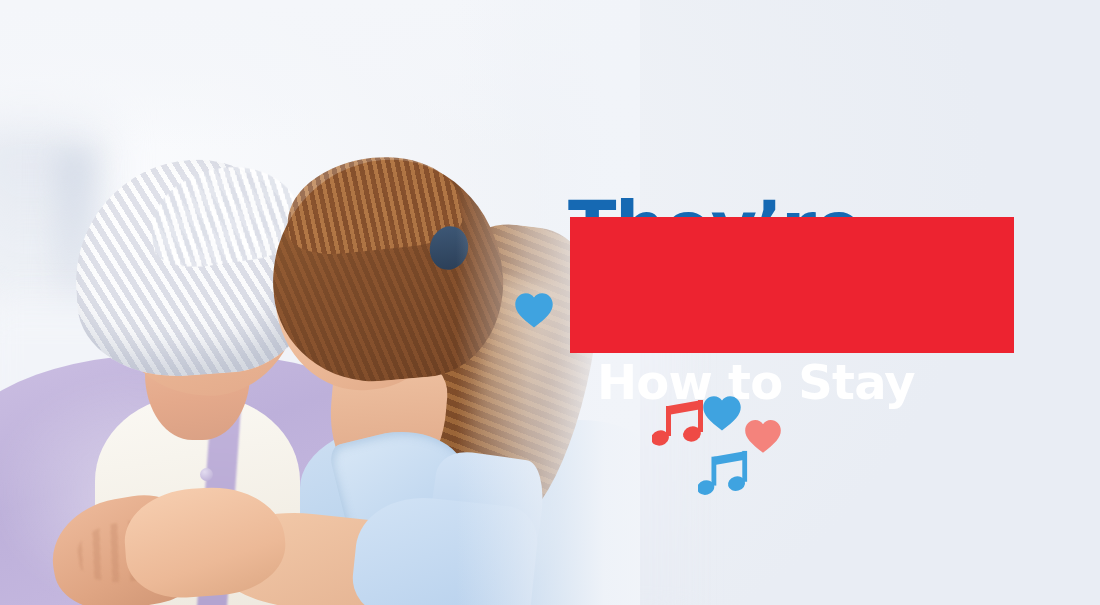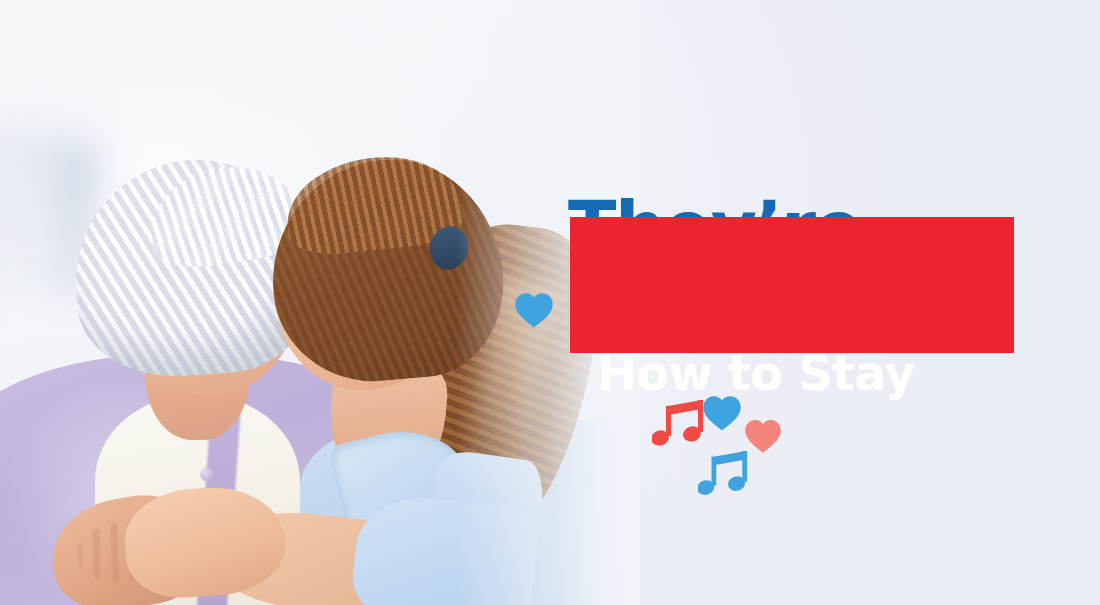--- a/index.html
+++ b/index.html
@@ -163,21 +163,21 @@
     font-family:"DejaVu Sans",sans-serif;font-weight:700;
     font-size:71px;line-height:88px;letter-spacing:-1.5px;
     color:#1669b3;white-space:pre;}
   .headline .ln{display:block;}
 
   .banner{position:absolute;left:570px;top:217px;width:444px;height:136px;
     background:#ed2330;z-index:60;box-sizing:border-box;
     padding:16px 0 0 27px;}
   .banner-text{font-family:"DejaVu Sans",sans-serif;font-weight:700;
     font-size:48px;line-height:56px;letter-spacing:-.8px;color:#ffffff;white-space:pre;}
-  .banner-text .ln{display:block;}
+  .banner-text .ln{display:block;margin-top:9px;}
 
   
   .deco{position:absolute;z-index:58;}
   .heart-1{left:514px;top:290px;width:40px;height:40px;}
   .heart-2{left:702px;top:393px;width:40px;height:40px;}
   .heart-3{left:744px;top:417px;width:38px;height:38px;}
   .note-red{left:652px;top:400px;width:54px;height:50px;}
   .note-blue{left:698px;top:450px;width:52px;height:50px;}
 </style>
 </head>

